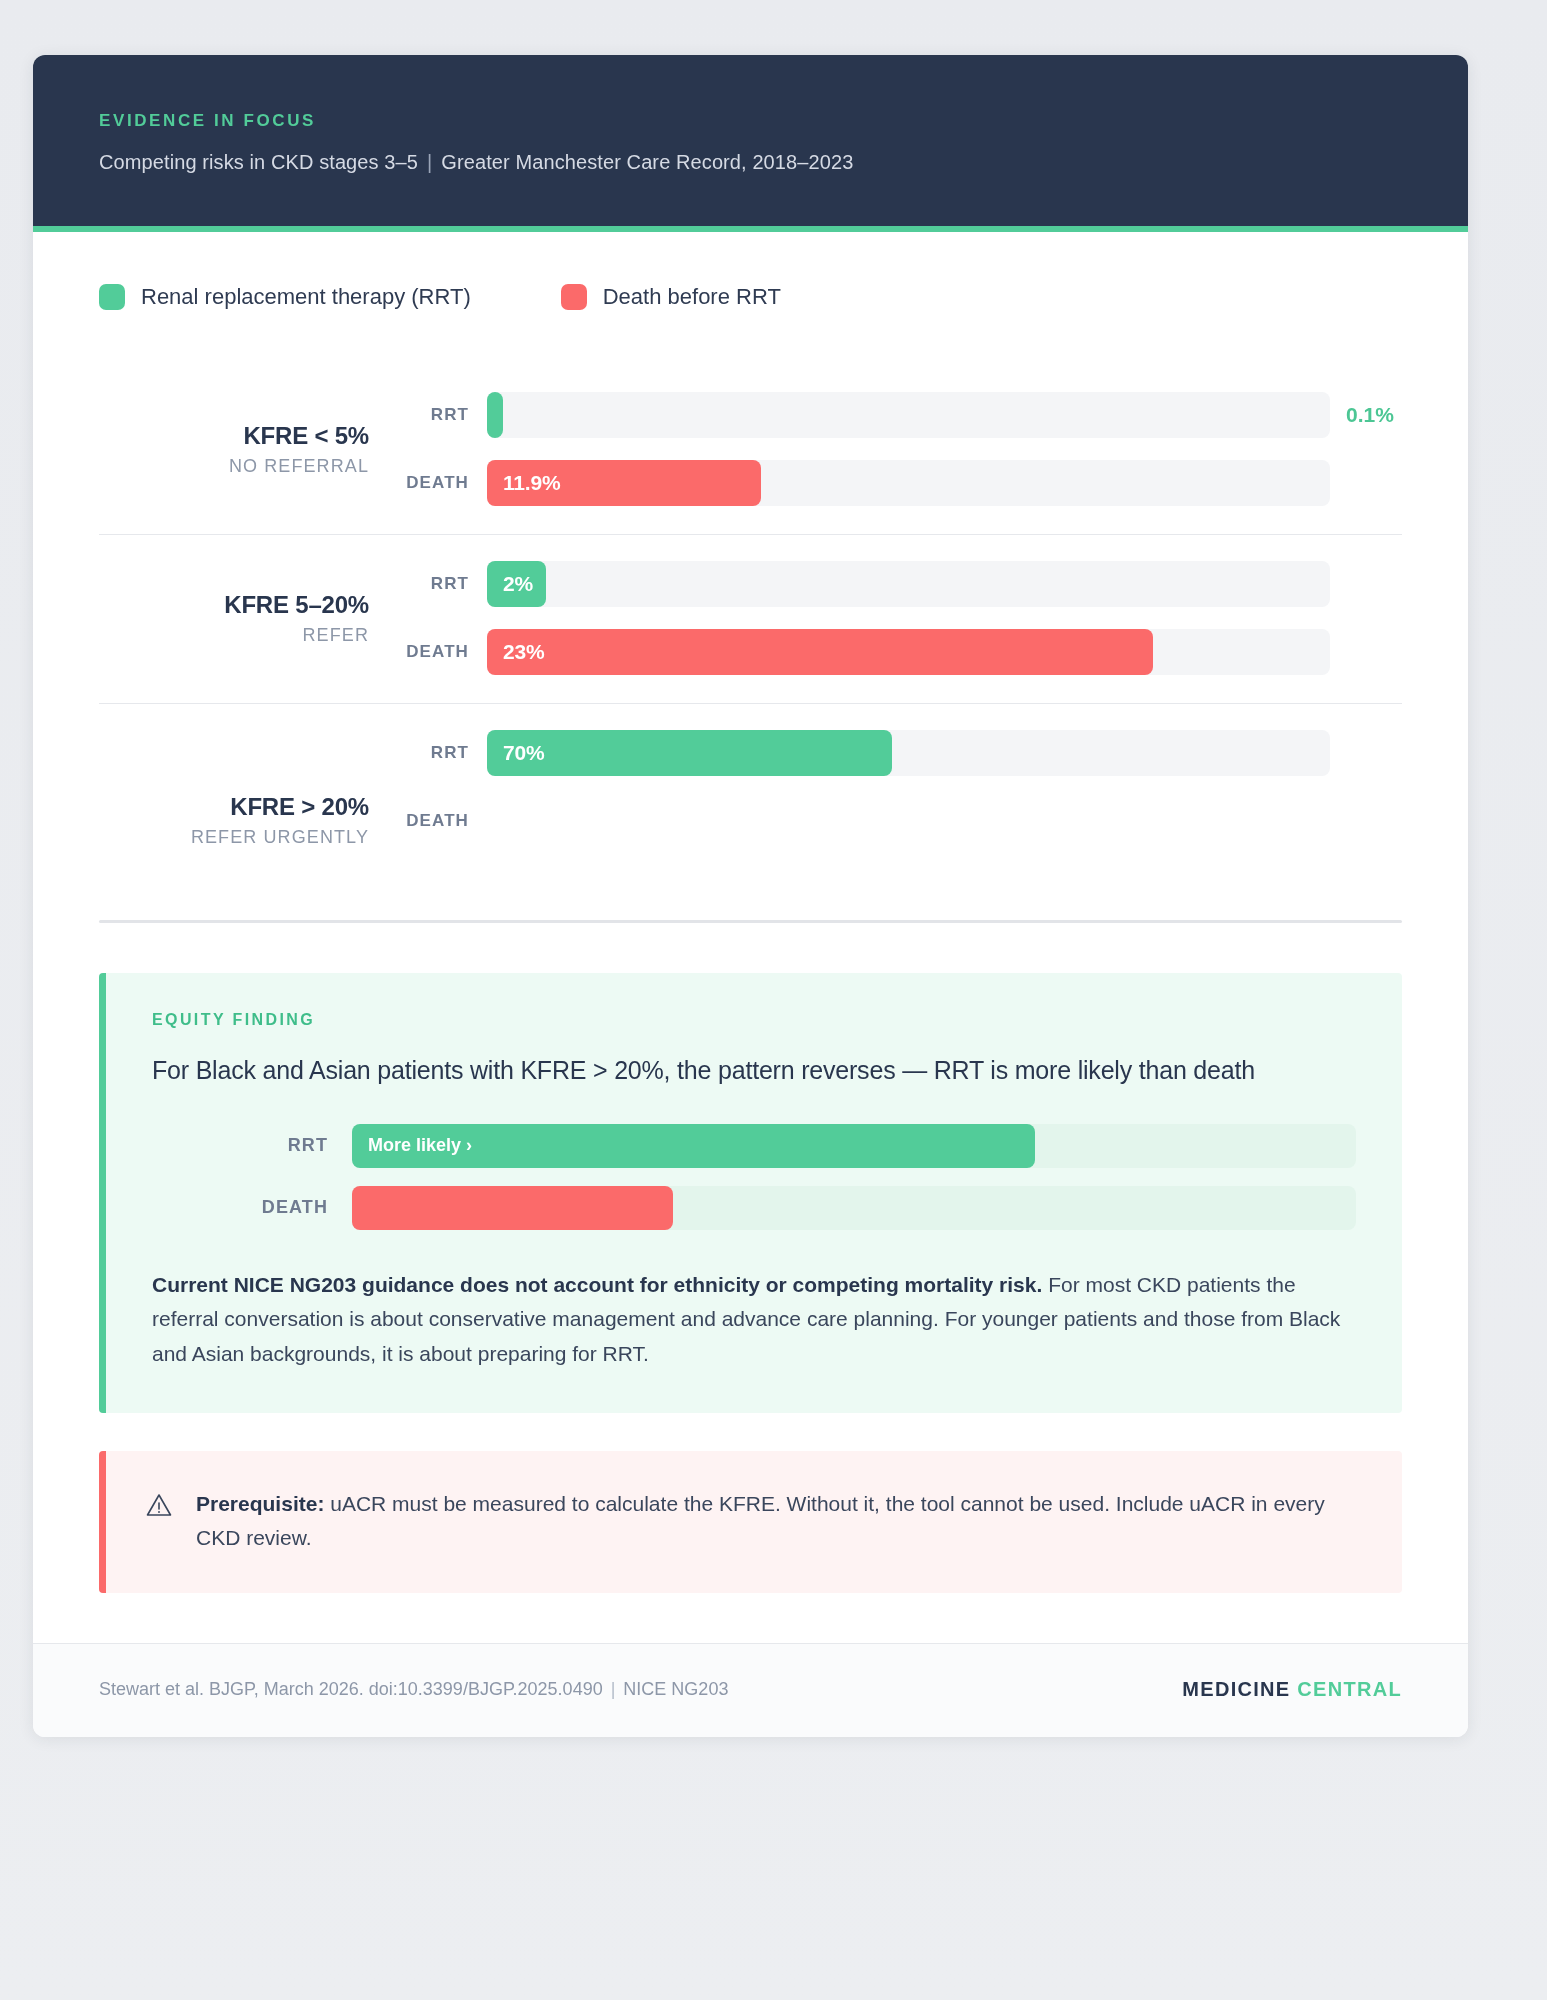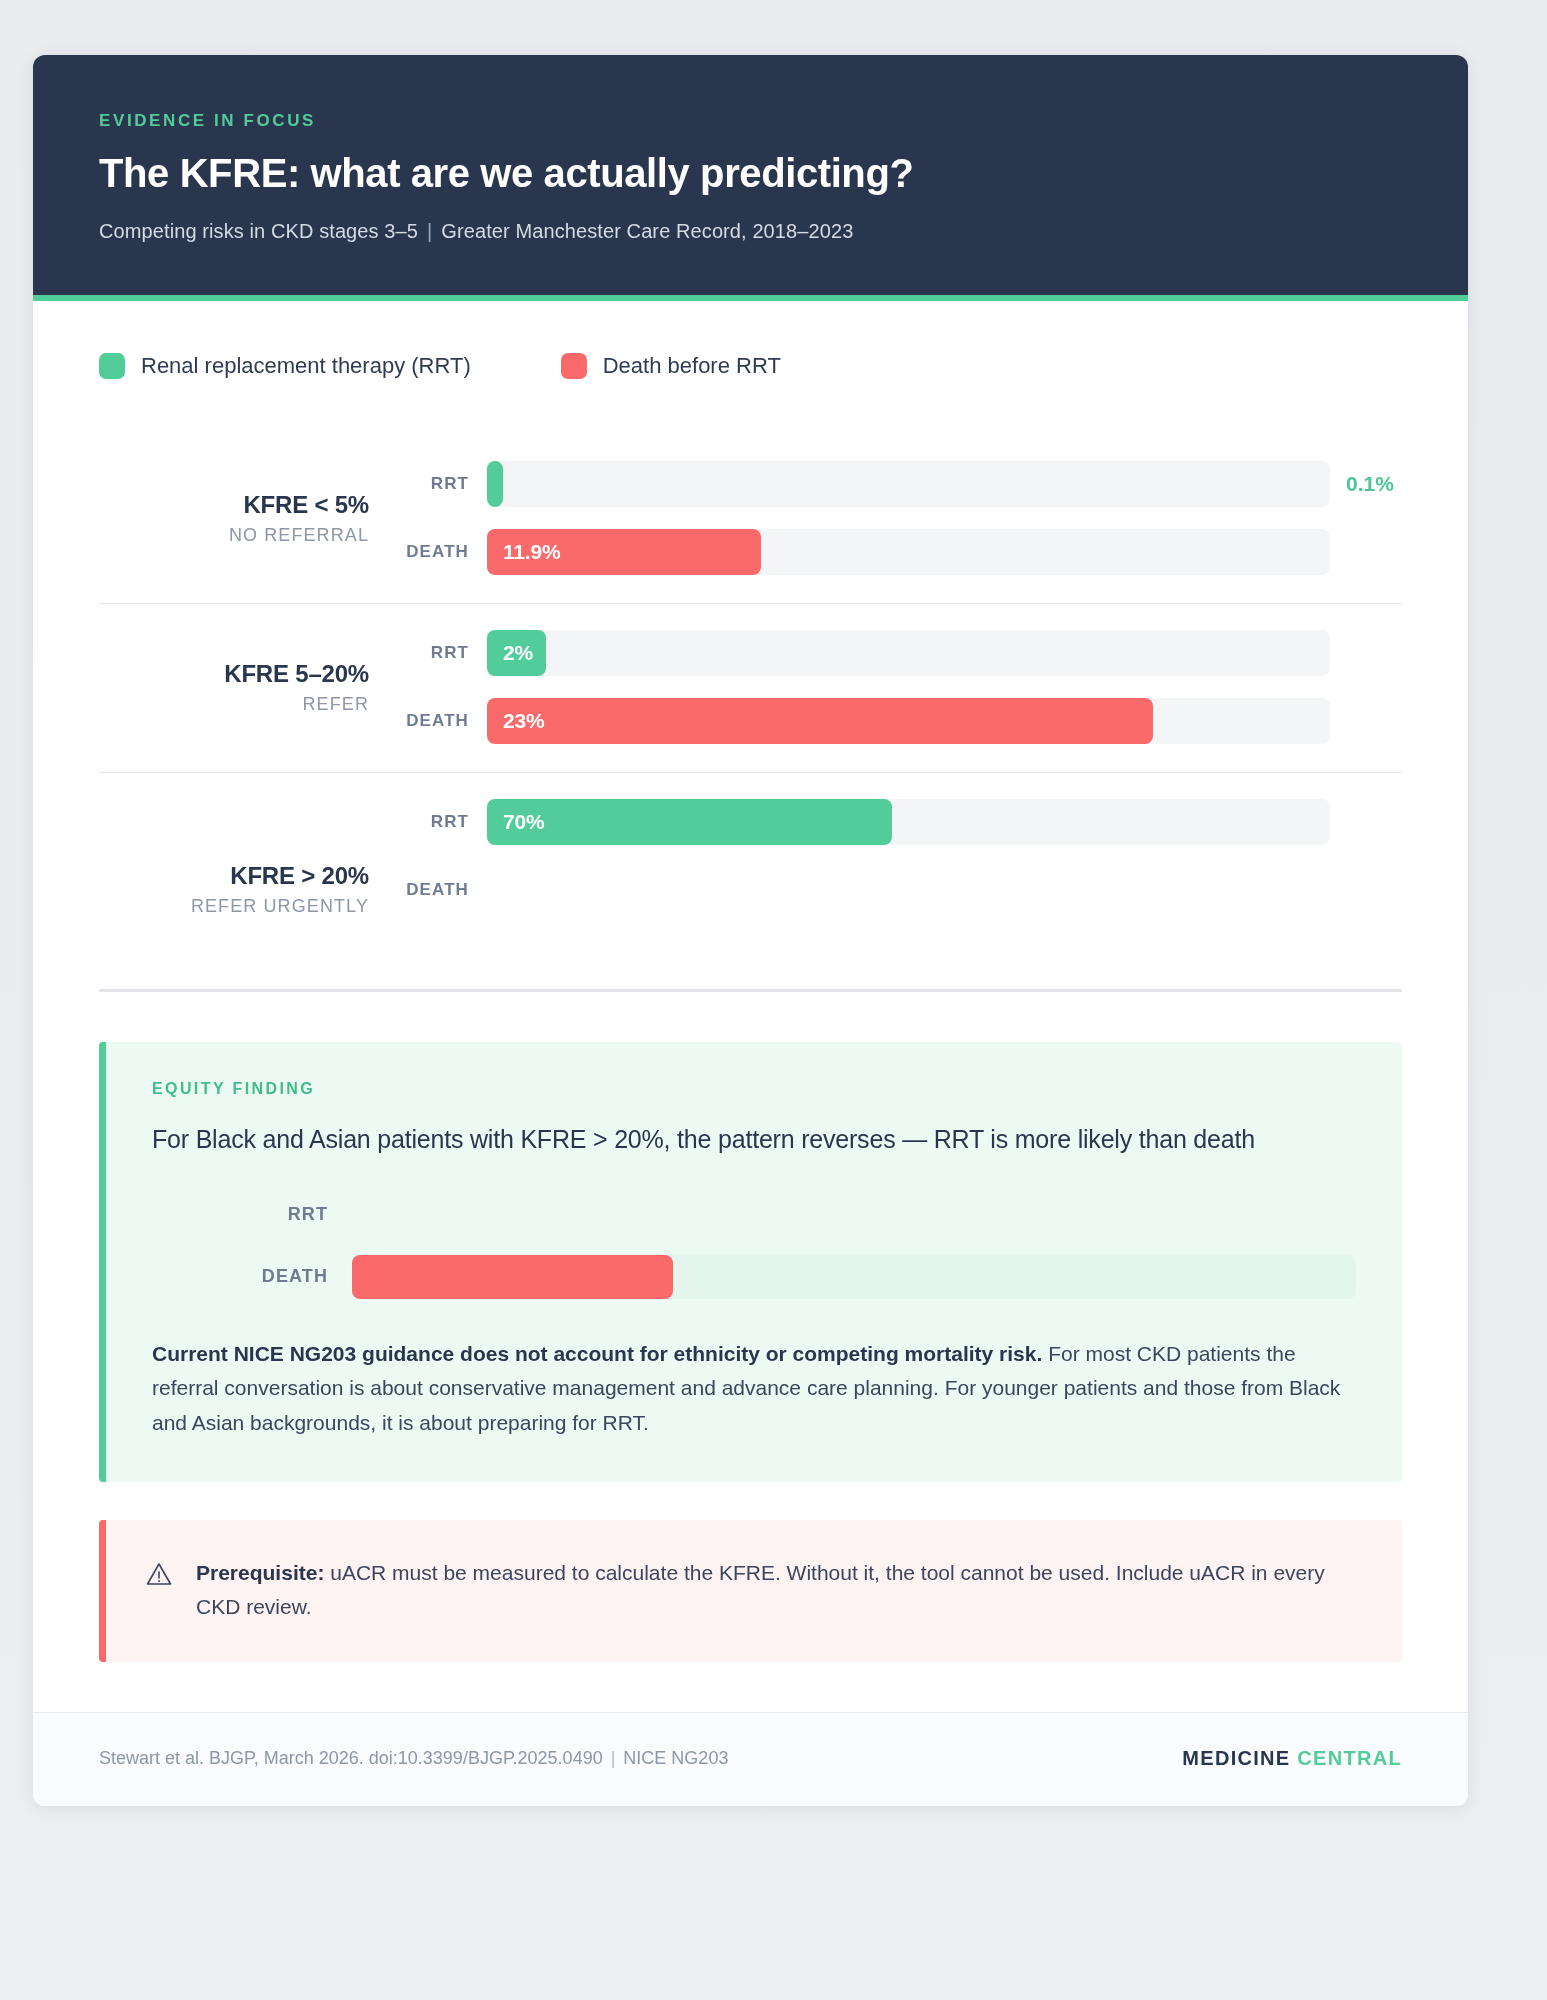--- a/index.html
+++ b/index.html
@@ -265,21 +265,20 @@
   .brand .b2 { color: #52cc99; }
 </style>
 </head>
 <body>
 
 <div id="stage">
   <div class="card">
 
     <div class="header">
       <div class="eyebrow">EVIDENCE IN FOCUS</div>
-      <div class="headline">The KFRE: what are we actually predicting?</div>
       <div class="subhead">
         <span>Competing risks in CKD stages 3–5</span><span class="sep">|</span><span>Greater Manchester Care Record, 2018–2023</span>
       </div>
     </div>
 
     <div class="body">
 
       <div class="legend">
         <div class="legend-item">
           <span class="swatch rrt"></span>
@@ -367,20 +366,25 @@
 
       <div class="divider"></div>
 
       <div class="equity">
         <div class="equity-eyebrow">EQUITY FINDING</div>
         <div class="equity-head">For Black and Asian patients with KFRE &gt; 20%, the pattern reverses — RRT is more likely than death</div>
 
         <div class="mini-bars">
           <div class="mini-row">
             <div class="mini-key">RRT</div>
+            <div class="mini-track">
+              <div class="mini-fill rrt" style="width:68%">
+                <span class="mlabel">More likely ›</span>
+              </div>
+            </div>
           </div>
           <div class="mini-row">
             <div class="mini-key">DEATH</div>
             <div class="mini-track">
               <div class="mini-fill death" style="width:32%"></div>
             </div>
           </div>
         </div>
 
         <div class="equity-body">

